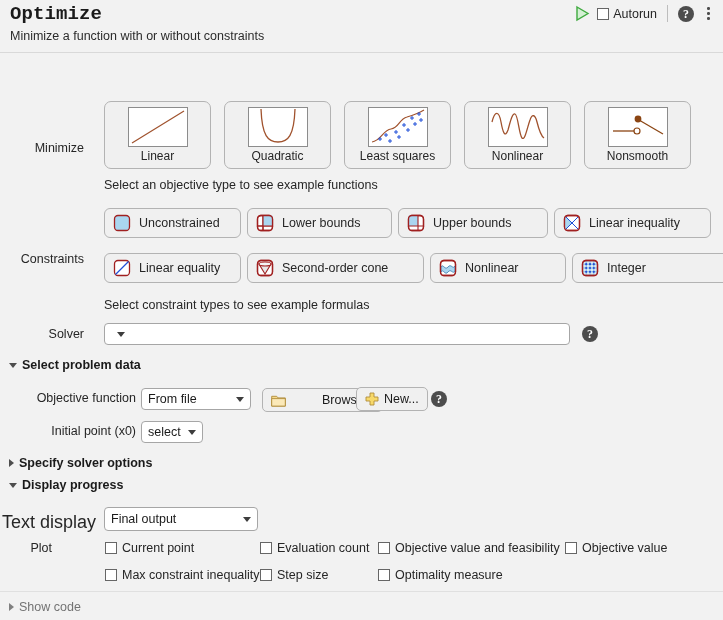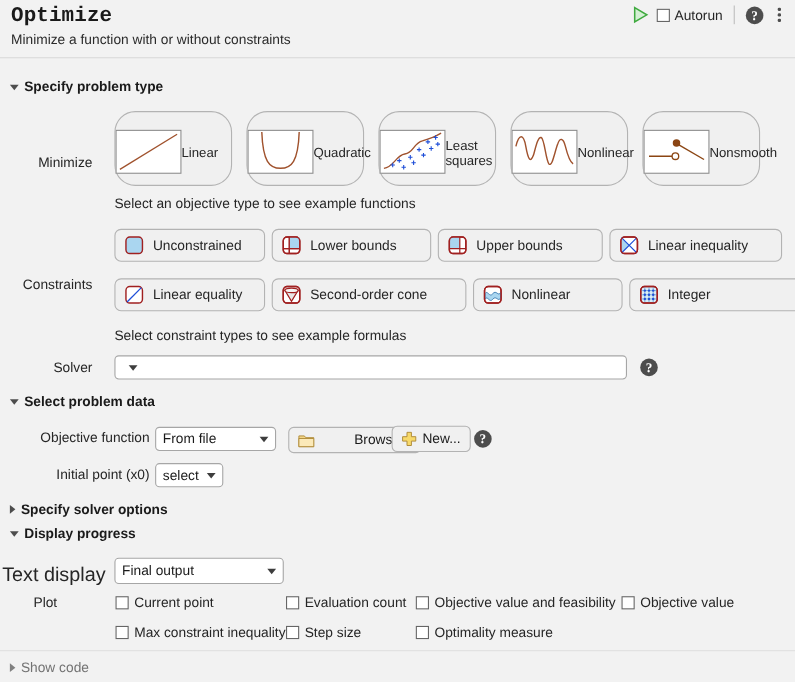--- a/index.html
+++ b/index.html
@@ -78,23 +78,23 @@
     font-size: 12.5px; color: #262626;
     text-align: right; width: 84px;
   }
   .hint { font-size: 12.5px; color: #262626; }
 
   
   .card {
     width: 107px; height: 68px;
     background: #f0f0f0;
     border: 1px solid #b3b3b3;
-    border-radius: 19px;
+    border-radius: 7px;
     box-sizing: border-box;
-    display: flex; 
+    display: flex; flex-direction: column;
     align-items: center; justify-content: flex-start;
     cursor: pointer;
     padding-top: 5px;
   }
   .card .thumb {
     width: 60px; height: 40px;
     background: #fff; border: 1px solid #8c8c8c;
     box-sizing: border-box;
   }
   .card .thumb svg { display: block; }
@@ -193,26 +193,20 @@
       <div class="help-icon">?</div>
       <div class="kebab">
         <i></i>
           <i></i>
           <i></i>
       </div>
     </div>
   </div>
   <div class="divider"></div>
 
-  <div class="abs" style="left:0; top:72px;">
-    <div class="section-head">
-      <span class="tri-down"></span>
-      <span>Specify problem type</span>
-    </div>
-  </div>
 
   <div class="abs row-label" style="left:0; top:141px;">Minimize</div>
 
   <div class="abs" style="left:104px; top:101px; display:flex; gap:13px;">
 
     <div class="card">
       <div class="thumb">
         <svg width="58" height="38" viewBox="0 0 58 38">
           <line x1="3" y1="35" x2="55" y2="3" stroke="#a0522d" stroke-width="1.2"></line>
         </svg>

